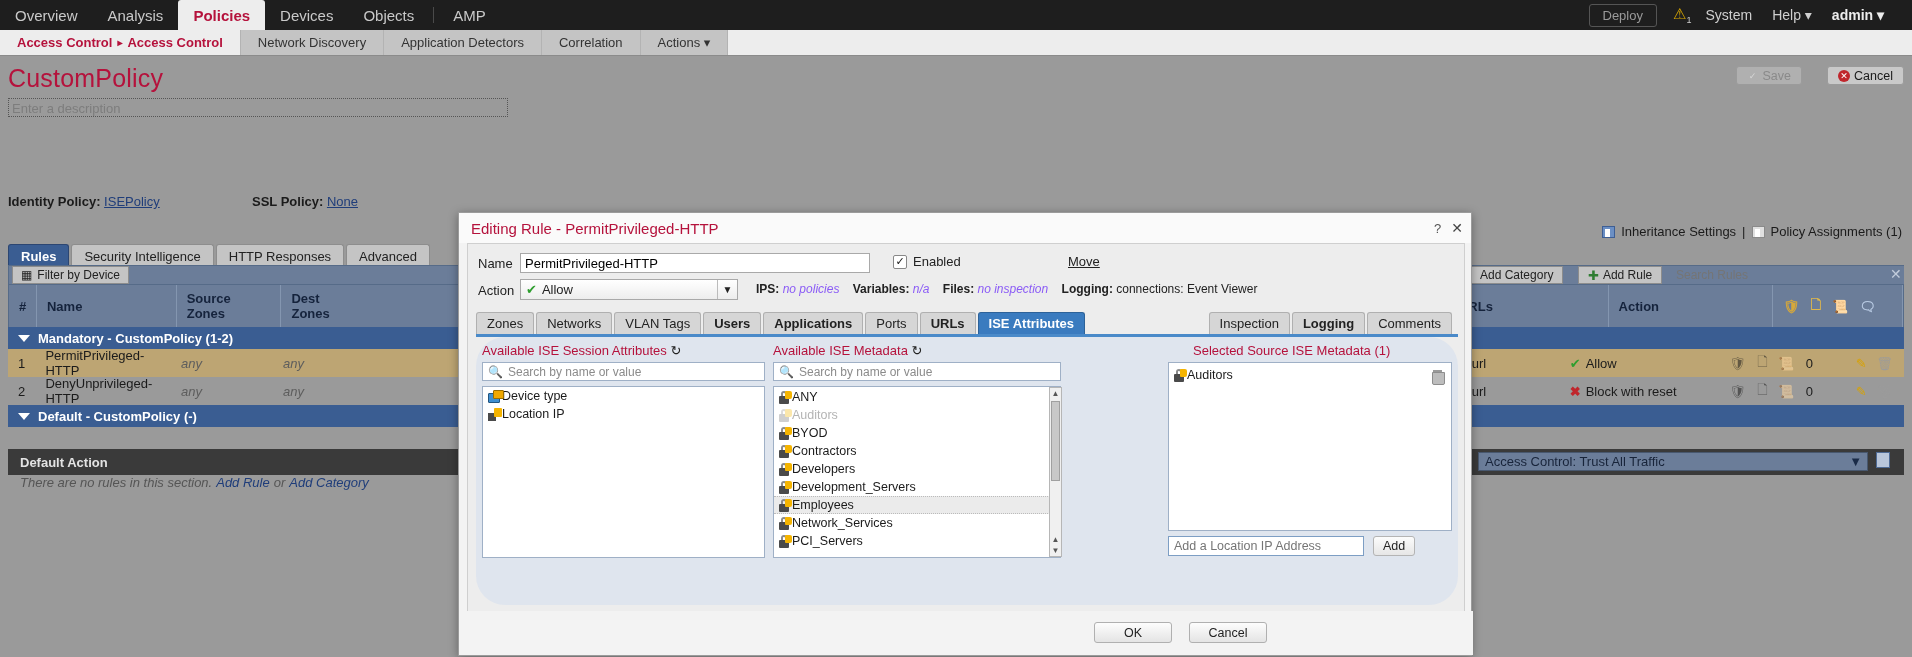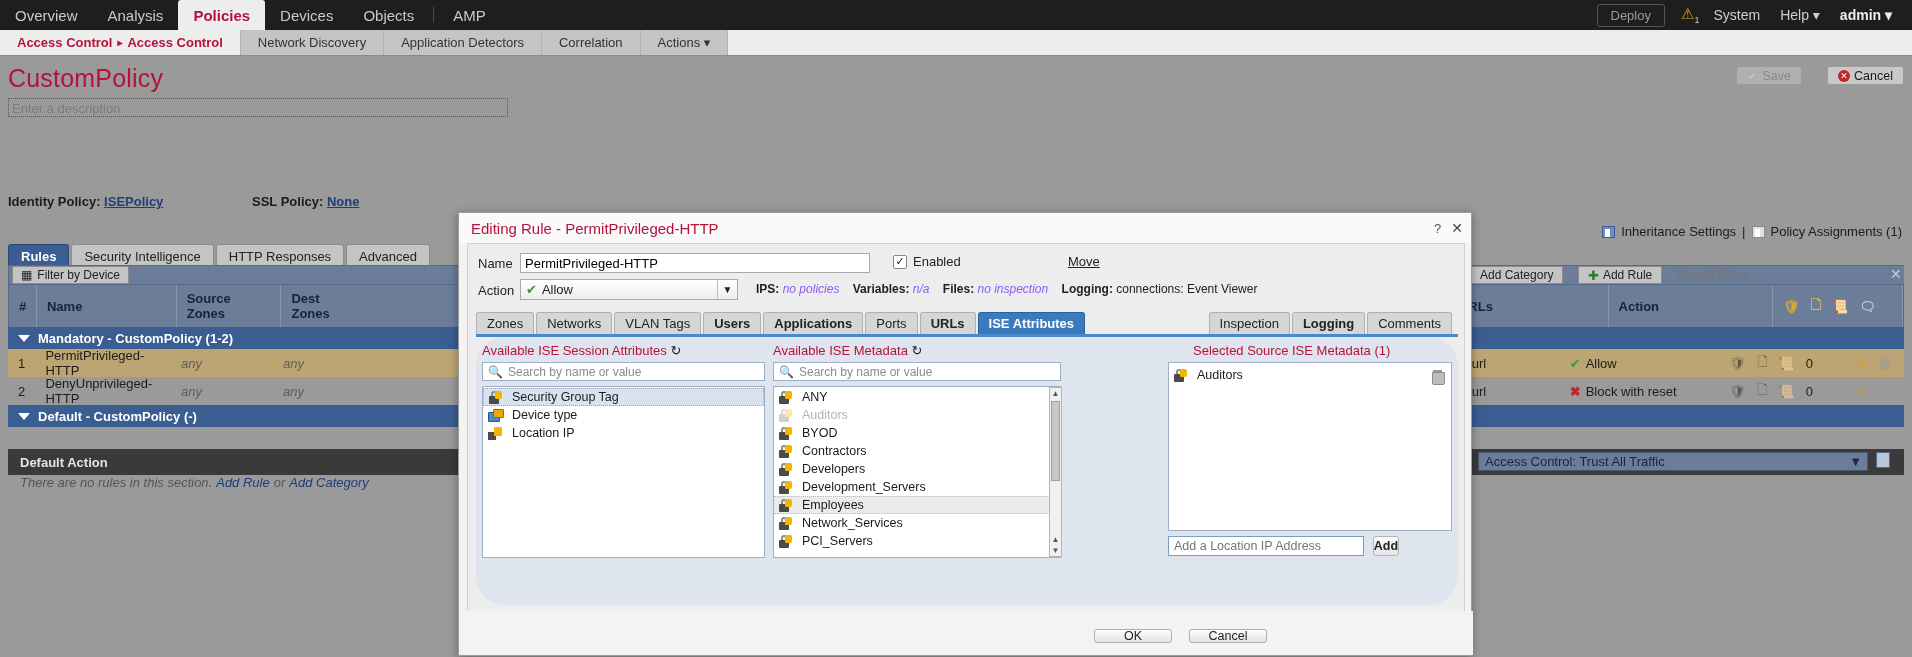--- a/index.html
+++ b/index.html
@@ -18,21 +18,21 @@
   }
   .tn-item{
     display:flex; align-items:center; padding:0 15px;
     color:#c9c9c9; font-size:15px; cursor:pointer;
   }
   .tn-item.active{
     background:#ededed; color:#b5123c; font-weight:bold;
     border-radius:3px 3px 0 0;
   }
   .tn-sep{ width:1px; background:#4a4a4a; margin:7px 4px; }
-  .tn-right{ margin-left:auto; display:flex; align-items:center; padding-right:10px; }
+  .tn-right{ margin-left:auto; display:flex; align-items:center; padding-right:18px; }
   .tn-deploy{
     border:1px solid #555; border-radius:3px; color:#9a9a9a;
     padding:3px 13px; font-size:13px; margin-right:16px; cursor:pointer;
   }
   .tn-warn{ color:#d9a800; font-size:15px; margin-right:4px; position:relative; cursor:pointer;}
   .tn-warn sub{ font-size:9px; color:#cfcfcf; }
   .tn-link{ color:#cfcfcf; font-size:14px; margin:0 10px; cursor:pointer; }
   .tn-link.bold{ font-weight:bold; color:#ededed; }
 
   
@@ -60,21 +60,21 @@
     color:#b5123c; font-size:25px; letter-spacing:.2px;
   }
   #desc{
     position:absolute; left:8px; top:42px; width:500px; height:19px;
     border:1px dotted #555; background:transparent; color:#777; font-size:13px;
     padding:1px 4px; font-family:"Liberation Sans", sans-serif;
   }
   #descTxt{ position:absolute; left:12px; top:45px; color:#7d7d7d; font-size:13px;}
 
   .polrow{ position:absolute; top:138px; font-size:13px; font-weight:bold; color:#1b1b1b;}
-  .pol-link{ color:#1f3d7a; text-decoration:underline; font-weight:bold; cursor:pointer;}
+  .pol-link{ color:#1f3d7a; text-decoration:underline; font-weight:normal; cursor:pointer;}
 
   #inherit{
     position:absolute; right:10px; top:168px; font-size:13px; color:#1b1b1b;
     display:flex; align-items:center; gap:6px;
   }
   #inherit span.lk{ color:#1b1b1b; cursor:pointer; }
   .ic-sq{ display:inline-block; width:13px; height:12px; background:#6b8fc4; border:1px solid #3d5e94; position:relative;}
   .ic-sq:after{ content:""; position:absolute; left:2px; top:2px; width:5px; height:8px; background:#fff;}
 
   
@@ -193,21 +193,21 @@
   #mtabline{ position:absolute; left:8px; top:90px; width:982px; height:3px; background:#4a8ac9;}
 
   #panelArea{ position:absolute; left:8px; top:93px; width:982px; height:268px; background:#dfe5ee;border-radius:29px;}
   .p-head{ position:absolute; color:#b5123c; font-size:13px;}
   .refresh{ color:#222; font-size:13px; cursor:pointer;}
   .searchbox{
     position:absolute; height:19px; border:1px solid #9fb0c6; background:#fff;
     display:flex; align-items:center; padding-left:5px; gap:5px; font-size:12px; color:#8b8b8b;
   }
   .listbox{ position:absolute; background:#fff; border:1px solid #9fb0c6; overflow:hidden;}
-  .litem{ height:18px; display:flex; align-items:center; gap:10px; padding-left:5px; font-size:12.5px; color:#1b1b1b; cursor:pointer;}
+  .litem{ height:18px; display:flex; align-items:center; gap:0; padding-left:5px; font-size:12.5px; color:#1b1b1b; cursor:pointer;}
   .litem.sel{ background:#d9e3f0; border:1px dotted #8fa6c4;}
   .litem.hl{ background:#ebebeb; border-top:1px dotted #bbb; border-bottom:1px dotted #bbb;}
   .litem.dim{ color:#b4b4b4;}
 
   
   .lock{ position:relative; width:13px; height:13px; flex:none;}
   .lock .body{ position:absolute; left:0; bottom:0; width:10px; height:8px; background:#4a4a4a; border-radius:1px;}
   .lock .shk{ position:absolute; left:2px; top:0px; width:6px; height:6px; border:2px solid #8a8a8a; border-bottom:none; border-radius:4px 4px 0 0;}
   .lock .tag{ position:absolute; right:0; top:0; width:7px; height:8px; background:#f5b400; border-radius:1px 2px 2px 1px;}
   .lock.dim .body{ background:#cfcfcf;} .lock.dim .shk{ border-color:#dcdcdc;} .lock.dim .tag{ background:#fbe7ab;}
@@ -231,27 +231,27 @@
   #trash{ position:absolute; right:8px; top:4px; width:11px;height:13px; cursor:pointer;}
   #trash:before{ content:"";position:absolute;left:0;top:2px;width:11px;height:11px;background:#bdbdbd;border:1px solid #8d8d8d;border-radius:0 0 2px 2px;}
   #trash:after{ content:"";position:absolute;left:1px;top:0;width:9px;height:2px;background:#9a9a9a;}
 
   #locInput{
     position:absolute; left:1032px; top:283px; width:196px; height:20px;
     border:1px solid #7d9ec4; background:#fff; font-size:12.5px; padding:0 5px; color:#8d8d8d;
     font-family:"Liberation Sans", sans-serif;
   }
   #addBtn{
-    position:absolute; left:1237px; top:283px; width:26px; height:20px;
+    position:absolute; left:1237px; top:283px; width:42px; height:20px;
     border:1px solid #b4b4b4; border-radius:3px; background:linear-gradient(#fcfcfc,#e6e6e6);
-    font-size:12.5px; display:flex;align-items:center;justify-content:center; cursor:pointer;font-weight:bold;
+    font-size:12.5px; display:flex;align-items:center;justify-content:center; cursor:pointer;
   }
   #mfoot{ position:absolute; left:0; bottom:0; width:1014px; height:44px; background:#f3f3f3;}
   .fbtn{
-    position:absolute; top:18px; width:78px; height:14px; border:1px solid #b0b0b0;
+    position:absolute; top:11px; width:78px; height:21px; border:1px solid #b0b0b0;
     border-radius:3px; background:linear-gradient(#fdfdfd,#e4e4e4); font-size:12.5px;
     display:flex;align-items:center;justify-content:center; cursor:pointer;
   }
   #okBtn{ left:635px;} #cancelBtn{ left:730px;}
 
   
   #savebtn,#cancelbtn{
     position:absolute; top:10px; height:19px; border:1px solid #9b9b9b; border-radius:3px;
     font-size:12.5px; display:flex; align-items:center; justify-content:center; gap:4px; padding:0 10px;
   }
@@ -505,28 +505,20 @@
 
       <div class="p-head" style="left:6px;top:6px;">
         <span>Available ISE Session Attributes</span>
         <span class="refresh">↻</span>
       </div>
       <div class="searchbox" style="left:6px;top:25px;width:283px;">
         <span style="color:#4a7fb5;">🔍</span>
         <span>Search by name or value</span>
       </div>
       <div class="listbox" style="left:6px;top:49px;width:283px;height:172px;">
-        <div class="litem sel" style="margin-top:1px;">
-          <span class="lock">
-              <span class="shk"></span>
-              <span class="body"></span>
-              <span class="tag"></span>
-            </span>
-          <span>Security Group Tag</span>
-        </div>
         <div class="litem">
           <span class="dev-ic"></span>
           <span>Device type</span>
         </div>
         <div class="litem">
           <span class="loc-ic"></span>
           <span>Location IP</span>
         </div>
       </div>
 

